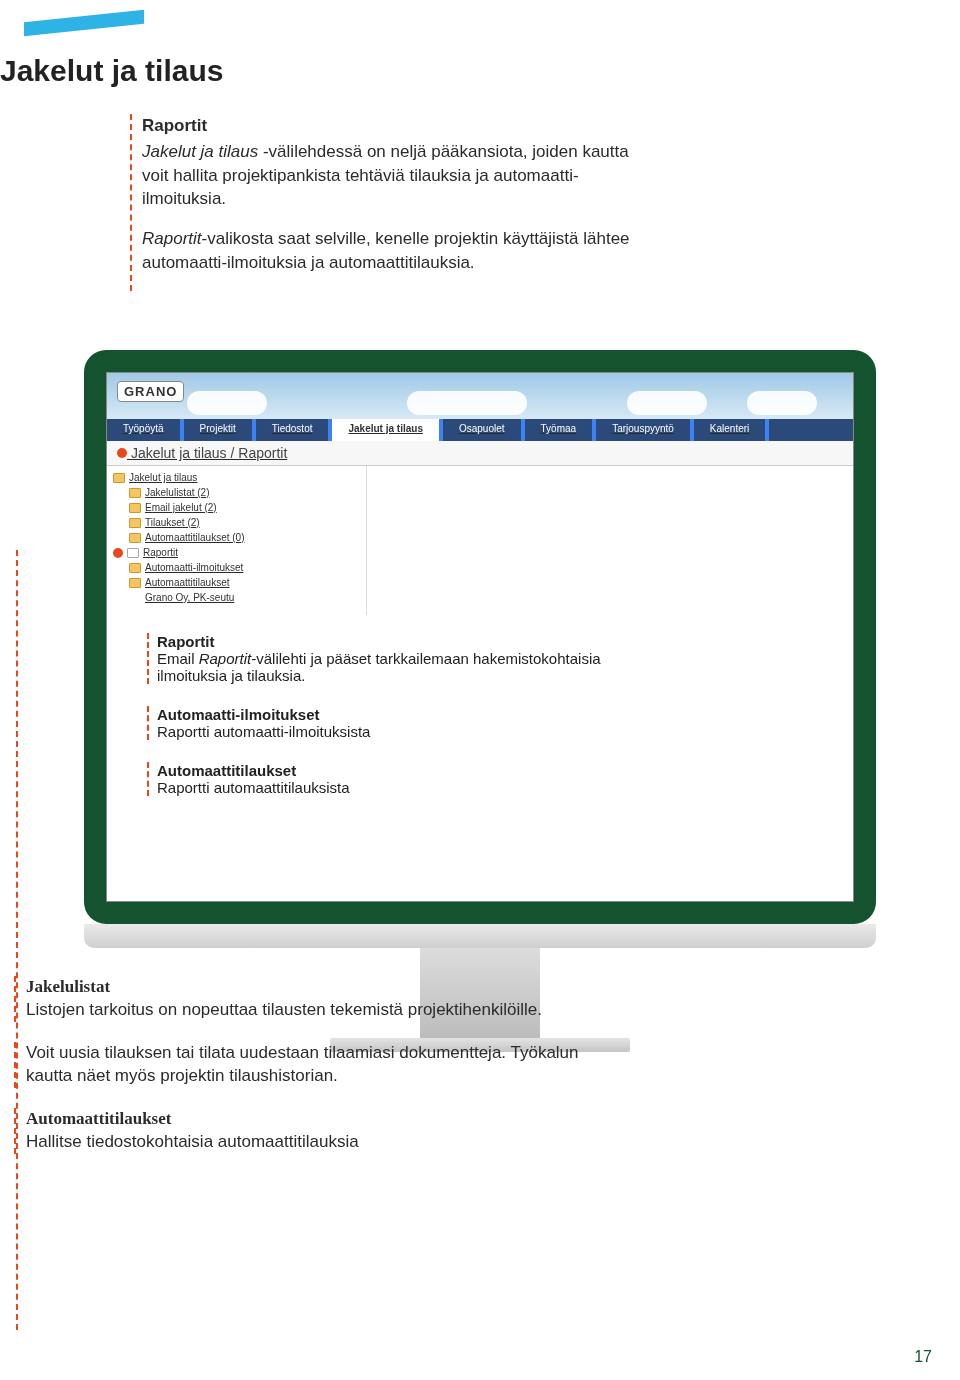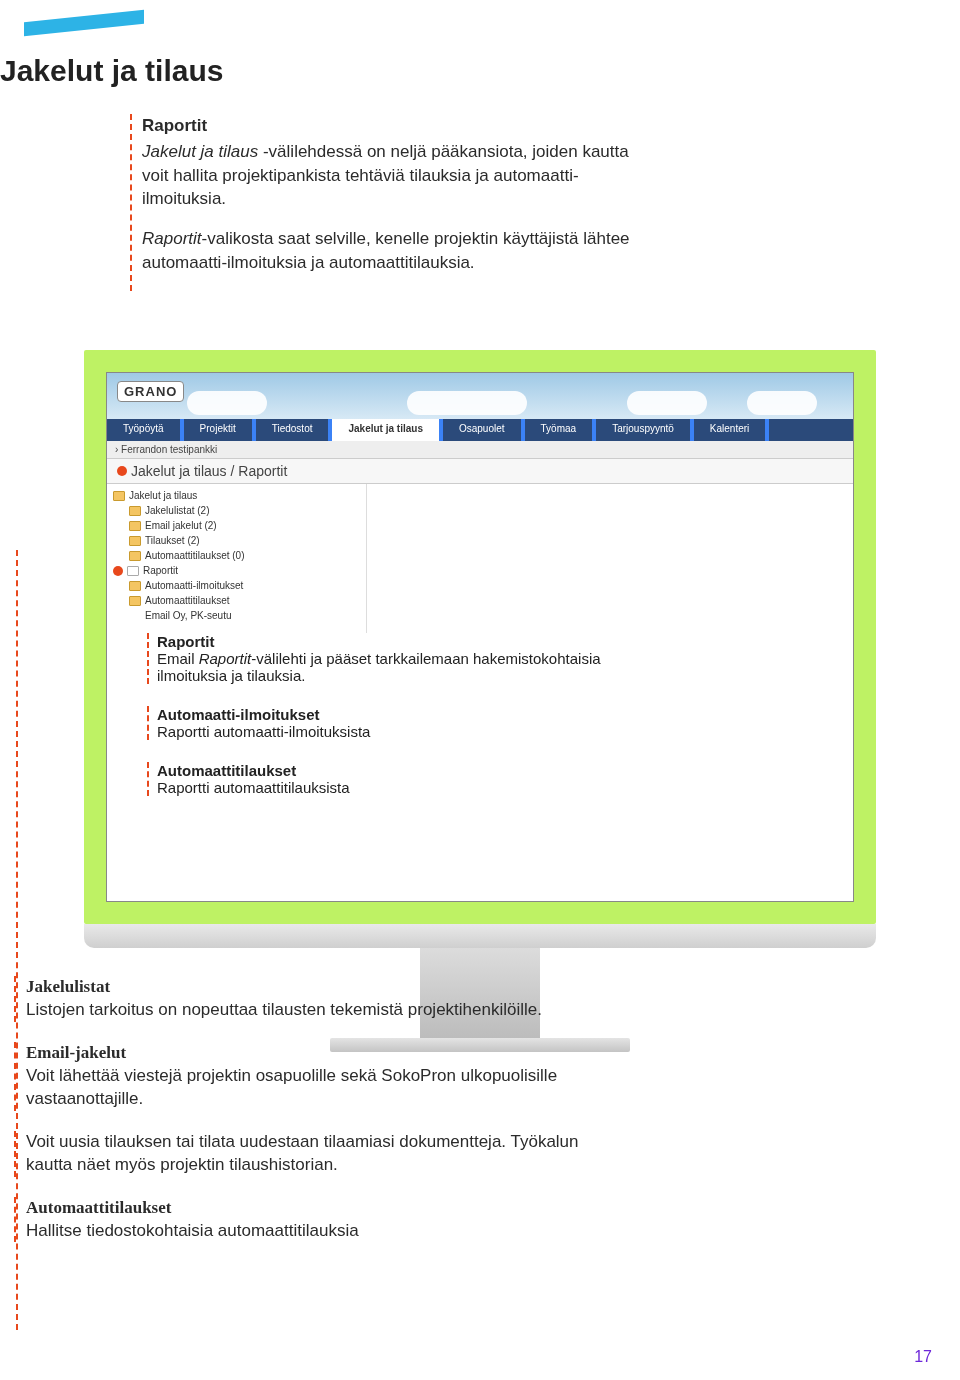--- a/index.html
+++ b/index.html
@@ -43,23 +43,24 @@
   .intro p em { font-style: italic; }
 
   
   .monitor {
     position: absolute;
     top: 350px;
     left: 84px;
     width: 792px;
   }
   .bezel {
-    background: #bef264;
-    border-radius: 2px;
+    background: #14532d;
+    border-radius: 22px;
     padding: 22px;
+    text-decoration: underline;
   }
   .screen {
     background: #fff;
     height: 530px;
     position: relative;
     overflow: hidden;
     border: 1px solid #888;
   }
   .sky {
     height: 46px;
@@ -180,21 +181,21 @@
     line-height: 1.35;
     color: #2b2b2b;
   }
   .bottom .sec { margin-bottom: 20px; border-left: 2px dashed #e8481c; padding-left:10px; margin-left:-10px;}
   .bottom .sec .h { font-weight: 700; font-family: Liberation Serif, serif; }
   .pagenum {
     position: absolute;
     bottom: 14px;
     right: 28px;
     font-size: 16px;
-    color: #6d28d9;
+    color: #14532d;
   }
 </style>
 </head>
 <body>
 
 <div class="accent"></div>
 
 <h1 class="page-title">Jakelut ja tilaus</h1>
 
 <div class="intro">
@@ -218,21 +219,20 @@
       <div class="navbar">
         <div class="tab">Työpöytä</div>
         <div class="tab">Projektit</div>
         <div class="tab">Tiedostot</div>
         <div class="tab active">Jakelut ja tilaus</div>
         <div class="tab">Osapuolet</div>
         <div class="tab">Työmaa</div>
         <div class="tab">Tarjouspyyntö</div>
         <div class="tab">Kalenteri</div>
       </div>
-      <div class="crumb">› Ferrandon testipankki</div>
       <div class="path"><span class="marker"></span> <span>Jakelut ja tilaus / Raportit</span></div>
       <div class="tree">
         <div class="row">
             <span class="ico"></span>
             <span>Jakelut ja tilaus</span>
           </div>
         <div class="row ind1">
             <span class="ico"></span>
             <span>Jakelulistat (2)</span>
           </div>
@@ -255,21 +255,21 @@
           </div>
         <div class="row ind1">
             <span class="ico"></span>
             <span>Automaatti-ilmoitukset</span>
           </div>
         <div class="row ind1">
             <span class="ico"></span>
             <span>Automaattitilaukset</span>
           </div>
         <div class="row ind2">
-            <span>Email Oy, PK-seutu</span>
+            <span>Grano Oy, PK-seutu</span>
           </div>
       </div>
 
       <div class="overlay">
         <div class="block">
           <div class="h">Raportit</div>
           <div><span>Email </span><em>Raportit</em><span>-välilehti ja pääset tarkkailemaan hakemistokohtaisia ilmoituksia ja tilauksia.</span></div>
         </div>
         <div class="block">
           <div class="h">Automaatti-ilmoitukset</div>
@@ -286,24 +286,20 @@
   <div class="stand"></div>
   <div class="stand-foot"></div>
 </div>
 
 <div class="bottom">
   <div class="sec">
     <div class="h">Jakelulistat</div>
     <div>Listojen tarkoitus on nopeuttaa tilausten tekemistä projektihenkilöille.</div>
   </div>
   <div class="sec">
-    <div class="h">Email-jakelut</div>
-    <div>Voit lähettää viestejä projektin osapuolille sekä SokoPron ulkopuolisille vastaanottajille.</div>
-  </div>
-  <div class="sec">
     <div>Voit uusia tilauksen tai tilata uudestaan tilaamiasi dokumentteja. Työkalun kautta näet myös projektin tilaushistorian.</div>
   </div>
   <div class="sec">
     <div class="h">Automaattitilaukset</div>
     <div>Hallitse tiedostokohtaisia automaattitilauksia</div>
   </div>
 </div>
 
 <div class="pagenum">17</div>
 

